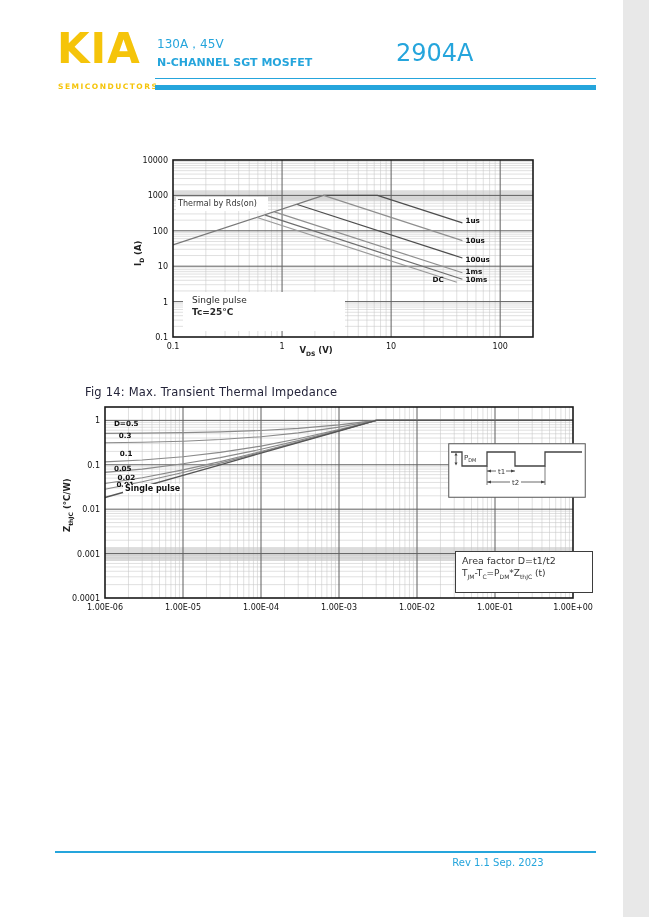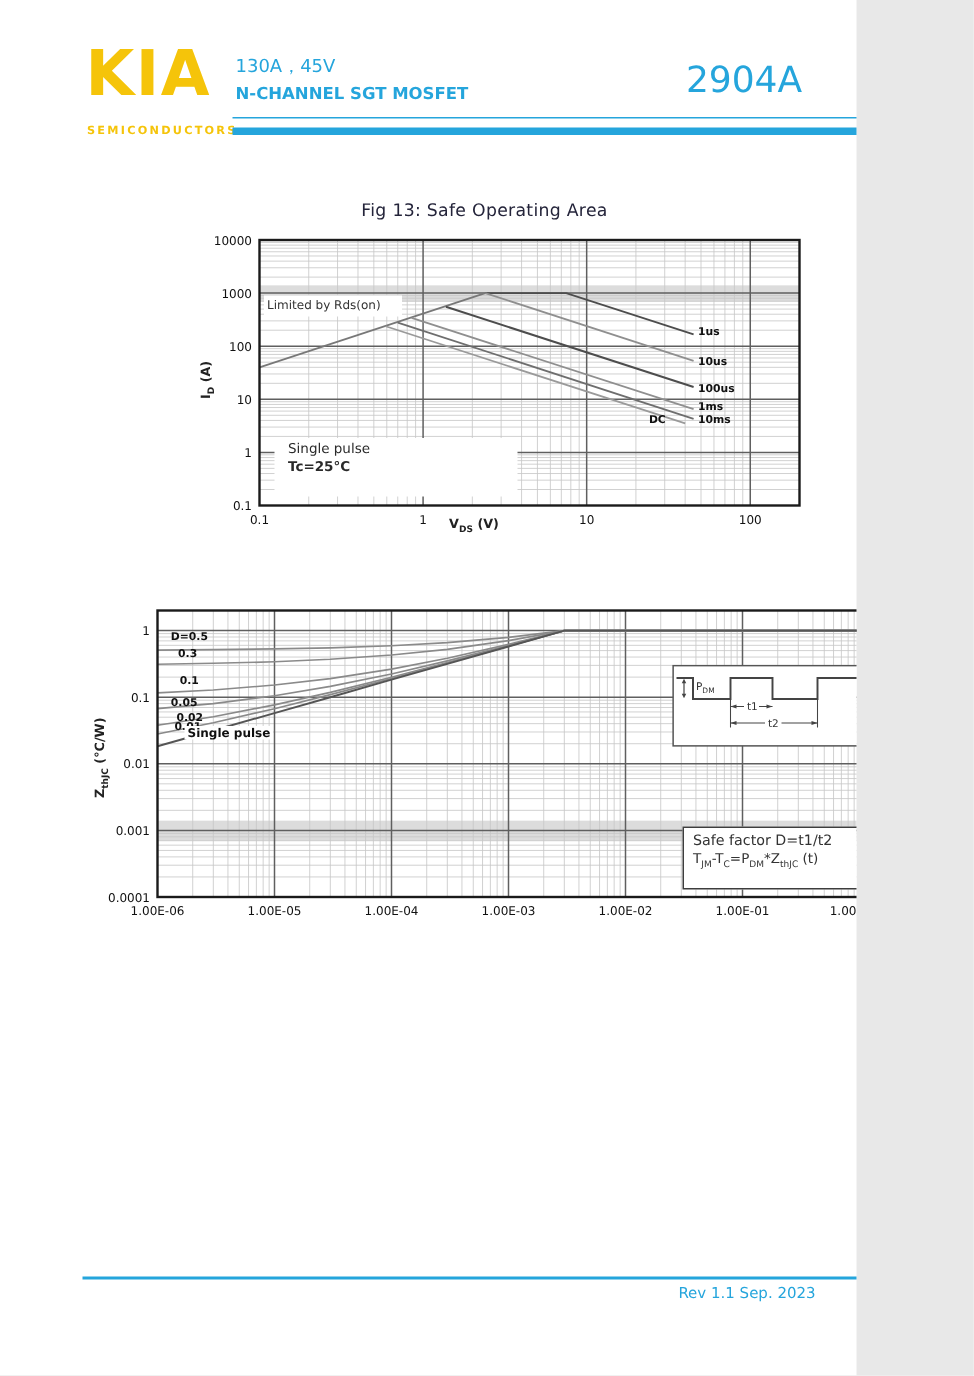--- a/index.html
+++ b/index.html
@@ -1,25 +1,25 @@
 <!DOCTYPE html>
 <html style="--accent-color: #25A5DC; --logo-color: #F5C40A;"><head>
 <meta charset="utf-8">
 <style>
   *{margin:0;padding:0;box-sizing:border-box}
   html,body{background:#e8e8e8}
   body{font-family:"DejaVu Sans","Liberation Sans",sans-serif}
-  .page{position:relative;width:571px;height:917px;background:#ffffff;overflow:hidden}
+  .page{position:relative;width:623px;height:917px;background:#ffffff;overflow:hidden}
   .abs{position:absolute}
   
   .logo{left:57px;top:28px;font-size:42px;font-weight:800;color:var(--logo-color);letter-spacing:1px;line-height:1}
   .logo-sub{left:58px;top:82px;font-size:7.5px;font-weight:bold;color:var(--logo-color);letter-spacing:1.5px}
   .rating{left:157px;top:36px;font-size:12px;font-weight:normal;color:var(--accent-color)}
   .devtype{left:157px;top:56px;font-size:11px;font-weight:bold;color:var(--accent-color)}
-  .part{left:396px;top:39px;width:200px;text-align:center;font-size:24px;color:var(--accent-color)}
+  .part{left:396px;top:39px;width:200px;text-align:left;font-size:24px;color:var(--accent-color)}
   .rule-thin{left:155px;top:78px;width:441px;height:1px;background:var(--accent-color)}
   .rule-thick{left:155px;top:85px;width:441px;height:5px;background:var(--accent-color)}
   
   .fig-title{font-size:11.5px;color:#24243a;letter-spacing:.2px}
   .t1{left:153px;top:133px;width:340px;text-align:center}
   .t2{left:85px;top:385px}
   .axl{font-size:8.5px;font-weight:600;color:#222}
   .axl sub{font-size:6px}
   .x1lab{left:246px;top:345px;width:140px;text-align:center}
   .y1lab{left:133px;top:266px;transform:rotate(-90deg);transform-origin:0 0;white-space:nowrap}
@@ -53,21 +53,20 @@
   <div>
     <div class="abs logo">KIA</div>
     <div class="abs logo-sub">SEMICONDUCTORS</div>
     <div class="abs rating">130A，45V</div>
     <div class="abs devtype">N-CHANNEL SGT MOSFET</div>
     <div class="abs part">2904A</div>
     <div class="abs rule-thin"></div>
     <div class="abs rule-thick"></div>
   </div>
 
-  <div class="abs fig-title t1">Fig 13: Safe Operating Area</div>
   <svg id="chart1" class="chart" viewBox="0 130 649 245">
       <rect x="173" y="190.22706753699038" width="360" height="10.656461846504925" fill="#dcdcdc"></rect>
       <line x1="205.82938918500653" y1="160" x2="205.82938918500653" y2="337" stroke="#c7c7c7" stroke-width="0.55"></line>
       <line x1="225.03335077981603" y1="160" x2="225.03335077981603" y2="337" stroke="#c7c7c7" stroke-width="0.55"></line>
       <line x1="238.65877837001307" y1="160" x2="238.65877837001307" y2="337" stroke="#c7c7c7" stroke-width="0.55"></line>
       <line x1="249.22748108665797" y1="160" x2="249.22748108665797" y2="337" stroke="#c7c7c7" stroke-width="0.55"></line>
       <line x1="257.86273996482254" y1="160" x2="257.86273996482254" y2="337" stroke="#c7c7c7" stroke-width="0.55"></line>
       <line x1="265.16374731667275" y1="160" x2="265.16374731667275" y2="337" stroke="#c7c7c7" stroke-width="0.55"></line>
       <line x1="271.4881675550196" y1="160" x2="271.4881675550196" y2="337" stroke="#c7c7c7" stroke-width="0.55"></line>
       <line x1="277.06670155963207" y1="160" x2="277.06670155963207" y2="337" stroke="#c7c7c7" stroke-width="0.55"></line>
@@ -154,26 +153,27 @@
       <text x="168" y="340.0" text-anchor="end" font-size="8" fill="#111">0.1</text>
       <text x="465.4" y="223.1" font-size="7.2" font-weight="bold" fill="#111">1us</text>
       <text x="465.4" y="243.4" font-size="7.2" font-weight="bold" fill="#111">10us</text>
       <text x="465.4" y="261.6" font-size="7.2" font-weight="bold" fill="#111">100us</text>
       <text x="465.4" y="273.5" font-size="7.2" font-weight="bold" fill="#111">1ms</text>
       <text x="465.4" y="281.9" font-size="7.2" font-weight="bold" fill="#111">10ms</text>
       <text x="432.6" y="281.9" font-size="7.2" font-weight="bold" fill="#111">DC</text>
     </svg>
   <div class="abs axl x1lab"><span>V</span><sub>DS</sub><span> (V)</span></div>
   <div class="abs axl y1lab"><span>I</span><sub>D</sub><span> (A)</span></div>
-  <div class="abs limited-box">Limited by Rds(on)</div>
+  <div class="abs limited-box">Thermal by Rds(on)</div>
   <div class="abs sp-box">
     <div class="l1">Single pulse</div>
     <div class="l2">Tc=25°C</div>
   </div>
 
+  <div class="abs fig-title t2">Fig 14: Max. Transient Thermal Impedance</div>
   <svg id="chart2" class="chart" viewBox="0 375 649 250">
       <rect x="105" y="547.1027835111043" width="468" height="13.368130245495877" fill="#dcdcdc"></rect>
       <line x1="128.48033966179054" y1="407" x2="128.48033966179054" y2="598" stroke="#c7c7c7" stroke-width="0.55"></line>
       <line x1="142.21545786813368" y1="407" x2="142.21545786813368" y2="598" stroke="#c7c7c7" stroke-width="0.55"></line>
       <line x1="151.96067932358108" y1="407" x2="151.96067932358108" y2="598" stroke="#c7c7c7" stroke-width="0.55"></line>
       <line x1="159.51966033820946" y1="407" x2="159.51966033820946" y2="598" stroke="#c7c7c7" stroke-width="0.55"></line>
       <line x1="165.69579752992422" y1="407" x2="165.69579752992422" y2="598" stroke="#c7c7c7" stroke-width="0.55"></line>
       <line x1="170.91764712111205" y1="407" x2="170.91764712111205" y2="598" stroke="#c7c7c7" stroke-width="0.55"></line>
       <line x1="175.4410189853716" y1="407" x2="175.4410189853716" y2="598" stroke="#c7c7c7" stroke-width="0.55"></line>
       <line x1="179.43091573626737" y1="407" x2="179.43091573626737" y2="598" stroke="#c7c7c7" stroke-width="0.55"></line>
@@ -303,20 +303,20 @@
     <line x1="39" y1="23" x2="39" y2="42" stroke="#444" stroke-width="0.7"></line>
     <line x1="97" y1="23" x2="97" y2="42" stroke="#444" stroke-width="0.7"></line>
     <line x1="39" y1="39" x2="62" y2="39" stroke="#444" stroke-width="0.8"></line>
     <line x1="73" y1="39" x2="97" y2="39" stroke="#444" stroke-width="0.8"></line>
     <polygon points="39,39 43,37.6 43,40.4" fill="#444"></polygon>
     <polygon points="97,39 93,37.6 93,40.4" fill="#444"></polygon>
     <text x="64" y="41.5" font-size="7" fill="#333">t2</text>
   </svg>
 
   <div class="abs duty-box">
-    <div class="d1">Safe factor D=t1/t2</div>
+    <div class="d1">Area factor D=t1/t2</div>
     <div class="d2"><span>T</span><sub>JM</sub><span>-T</span><sub>C</sub><span>=P</span><sub>DM</sub><span>*Z</span><sub>thJC</sub><span> (t)</span></div>
   </div>
 
   <div class="abs fline"></div>
   <div class="abs frev">Rev 1.1 Sep. 2023</div>
 
 </div>
 
 </body></html>

